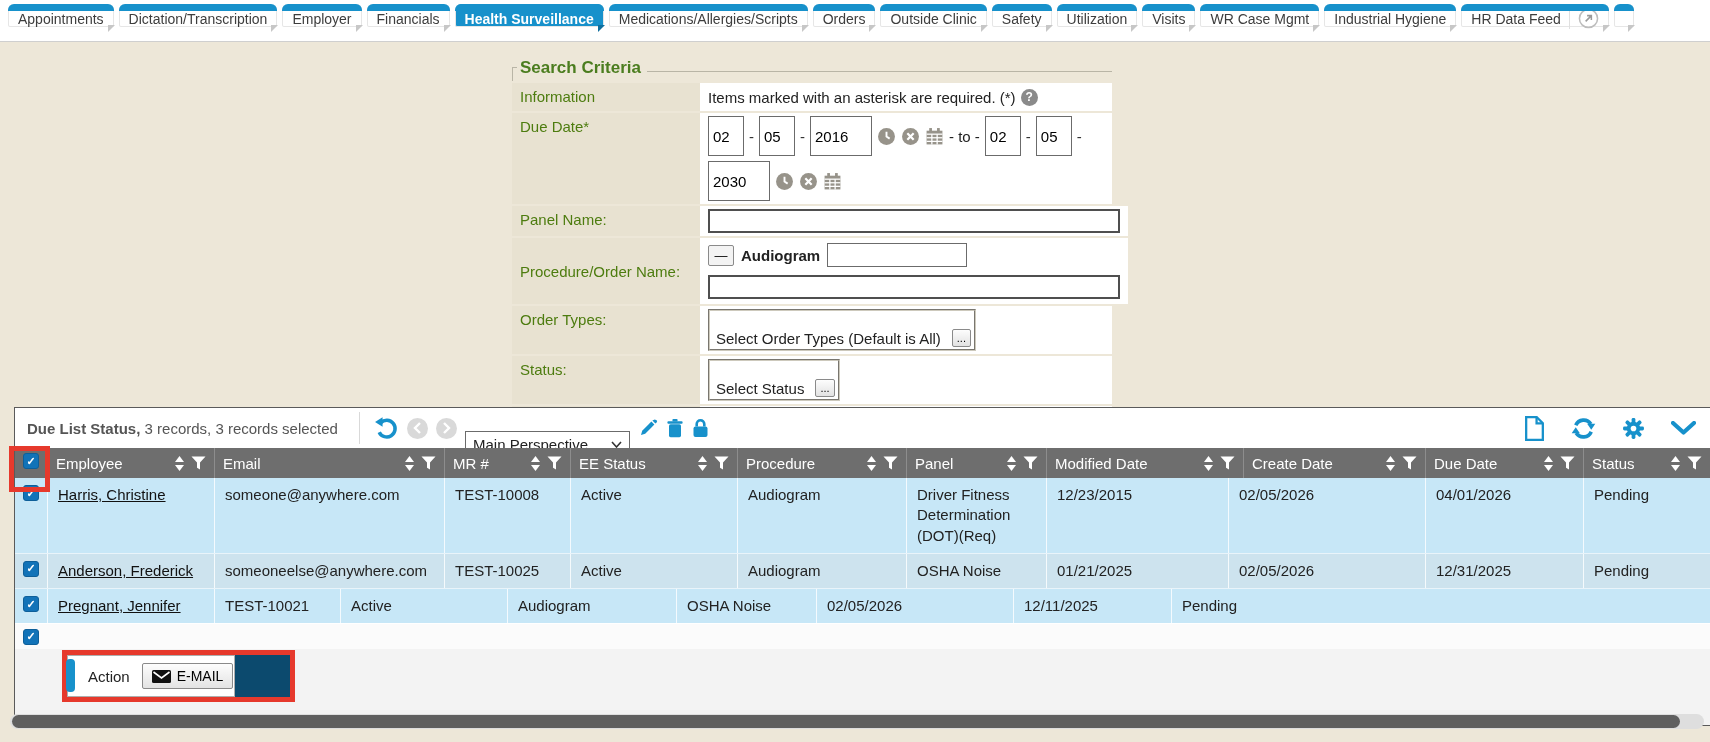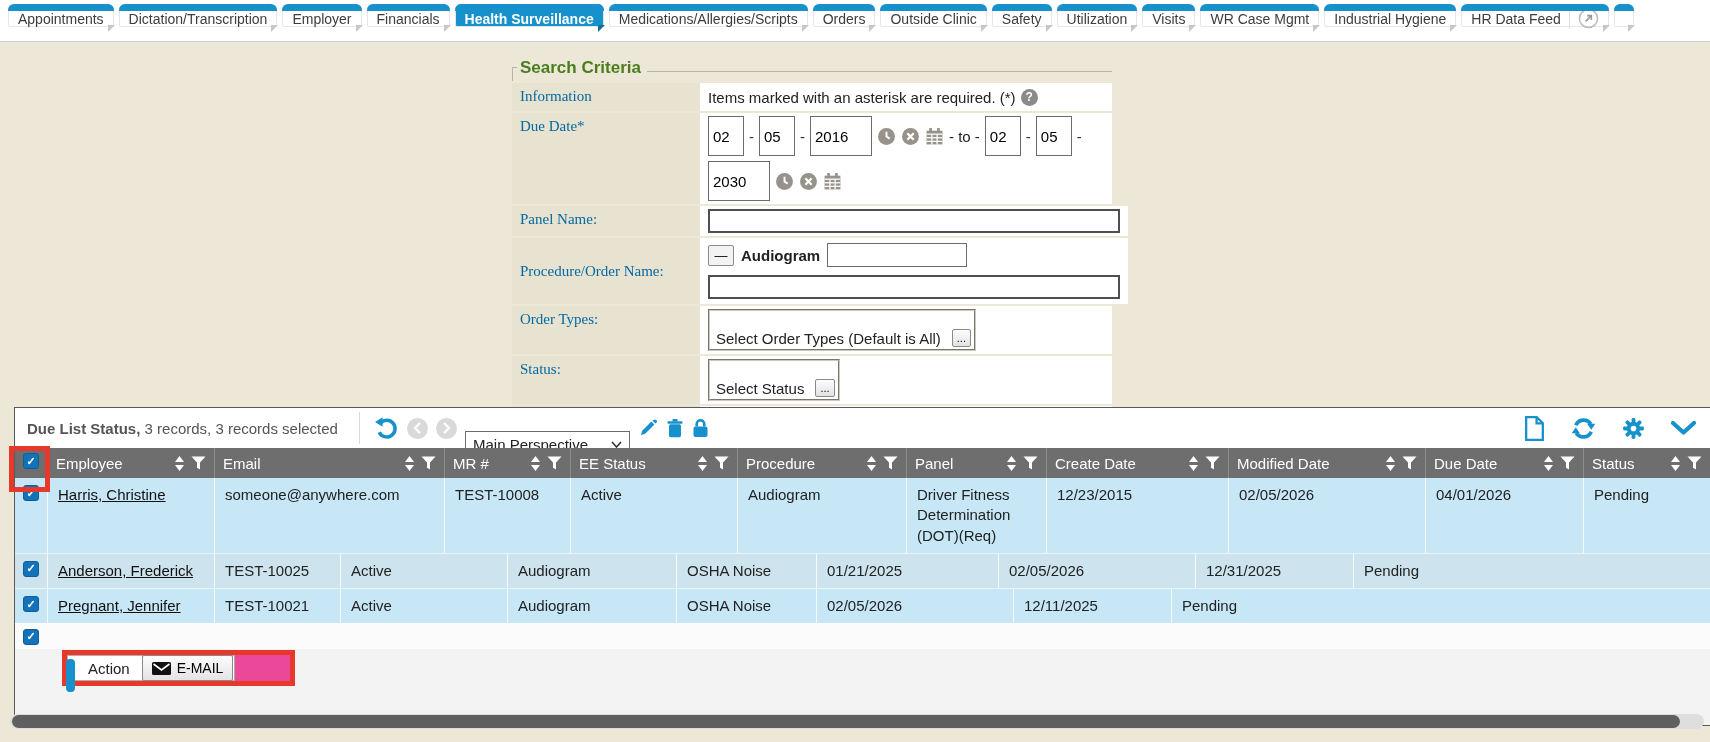--- a/index.html
+++ b/index.html
@@ -24,21 +24,21 @@
   .tab.external .ext { display:inline-flex; }
 
   
   .spanel { position:absolute; left:512px; top:55px; width:600px; }
   .panel-head { display:flex; align-items:center; }
   .panel-head .corner { width:5px; height:14px; border-left:1px solid #b9b5a6;
                         border-top:1px solid #b9b5a6; margin-top:12px; }
   .legend { color:#4b7d1f; font-weight:bold; font-size:17px; padding:0 6px 0 3px; }
   .panel-head .rule { flex:1; border-top:1px solid #b9b5a6; margin-top:6px; }
   .srow { display:flex; margin-top:2px; }
-  .slabel { width:188px; background:#e8e2d1; padding:5px 8px; color:#0369a1; flex:0 0 auto;font-family:Liberation Serif, serif; }
+  .slabel { width:188px; background:#e8e2d1; padding:5px 8px; color:#4d7c0f; flex:0 0 auto; }
   .svalue { flex:1; background:#fff; padding:3px 8px; display:flex; align-items:center;
             gap:5px; flex-wrap:wrap; }
   .h-info .svalue, .h-info .slabel { min-height:28px; }
   .h-due  { min-height:32px; }
   .din { border:1px solid #6b6b6b; height:40px; font-size:15px; padding:1px 4px;
          font-family:"Liberation Sans",sans-serif; }
   .din.w2 { width:36px; } .din.w4 { width:62px; }
   .dash { color:#333; }
   .icobtn { display:inline-flex; align-items:center; cursor:pointer; }
   .wideinput { width:412px; height:24px; border:2px solid #4f4f4f; font-size:15px; padding:1px 5px;
@@ -105,21 +105,21 @@
         color:#fff; font-size:11px; font-weight:bold; display:inline-flex; align-items:center;
         justify-content:center; cursor:pointer; flex:0 0 auto; }
 
   .tfoot { height:26px; background:#fbfbfb; display:flex; align-items:center; padding-left:8px;
            border-top:1px solid #fff; flex:0 0 auto; }
   .gbottom { flex:1; background:#f3f3f3; }
 
   
   .anno { position:absolute; border:5px solid #e6392c; z-index:6; }
   .anno-check { left:9px; top:446px; width:41px; height:46px; }
-  .anno-action { left:62px; top:650px; width:233px; height:36px; background:#ec4899; display:flex; }
+  .anno-action { left:62px; top:650px; width:233px; height:52px; background:#0c4a6e; display:flex; }
   .action-panel { position:relative; width:168px; border:1px solid #aeaeae; background:#fff;
                   display:flex; align-items:center; gap:12px; padding-left:20px; }
   .action-pill { position:absolute; left:-2px; top:3px; width:9px; height:33px; background:#1791cb;
                  border-radius:4px; }
   .emailbtn { display:inline-flex; align-items:center; gap:6px; border:1px solid #8a8a8a;
               border-radius:2px; background:linear-gradient(#fdfdfd,#e3e3e3); padding:4px 9px;
               font-size:14px; color:#000; cursor:pointer; font-family:"Liberation Sans",sans-serif; }
 
   
   .hscroll { position:absolute; left:10px; right:6px; bottom:13px; height:15px; background:#dedede;
@@ -510,33 +510,33 @@
         <span class="lbl">Panel</span>
         <svg class="sorticon" width="11" height="15">
           <polygon points="5.5,0 10,6 1,6" fill="#fff"></polygon>
           <polygon points="5.5,15 10,9 1,9" fill="#fff"></polygon>
         </svg>
         <svg class="filtericon" width="15" height="14">
           <polygon points="0.5,0.5 14.5,0.5 9,6.5 9,13.5 6,11.8 6,6.5" fill="#fff"></polygon>
         </svg>
       </div>
 
+      <div class="th c-modified">
+        <span class="lbl">Modified Date</span>
+        <svg class="sorticon" width="11" height="15">
+          <polygon points="5.5,0 10,6 1,6" fill="#fff"></polygon>
+          <polygon points="5.5,15 10,9 1,9" fill="#fff"></polygon>
+        </svg>
+        <svg class="filtericon" width="15" height="14">
+          <polygon points="0.5,0.5 14.5,0.5 9,6.5 9,13.5 6,11.8 6,6.5" fill="#fff"></polygon>
+        </svg>
+      </div>
+
       <div class="th c-created">
         <span class="lbl">Create Date</span>
-        <svg class="sorticon" width="11" height="15">
-          <polygon points="5.5,0 10,6 1,6" fill="#fff"></polygon>
-          <polygon points="5.5,15 10,9 1,9" fill="#fff"></polygon>
-        </svg>
-        <svg class="filtericon" width="15" height="14">
-          <polygon points="0.5,0.5 14.5,0.5 9,6.5 9,13.5 6,11.8 6,6.5" fill="#fff"></polygon>
-        </svg>
-      </div>
-
-      <div class="th c-modified">
-        <span class="lbl">Modified Date</span>
         <svg class="sorticon" width="11" height="15">
           <polygon points="5.5,0 10,6 1,6" fill="#fff"></polygon>
           <polygon points="5.5,15 10,9 1,9" fill="#fff"></polygon>
         </svg>
         <svg class="filtericon" width="15" height="14">
           <polygon points="0.5,0.5 14.5,0.5 9,6.5 9,13.5 6,11.8 6,6.5" fill="#fff"></polygon>
         </svg>
       </div>
 
       <div class="th c-due">
@@ -578,20 +578,21 @@
         <div class="td c-modified">02/05/2026</div>
         <div class="td c-due">04/01/2026</div>
         <div class="td c-status">Pending</div>
       </div>
 
       <div class="tr">
         <div class="td c-check">
           <span class="cb">✓</span>
         </div>
         <div class="td c-employee"><span class="emp-link">Anderson, Frederick</span></div>
+        <div class="td c-email">someoneelse@anywhere.com</div>
         <div class="td c-mr">TEST-10025</div>
         <div class="td c-ee">Active</div>
         <div class="td c-proc">Audiogram</div>
         <div class="td c-panel">OSHA Noise</div>
         <div class="td c-created">01/21/2025</div>
         <div class="td c-modified">02/05/2026</div>
         <div class="td c-due">12/31/2025</div>
         <div class="td c-status">Pending</div>
       </div>
 

